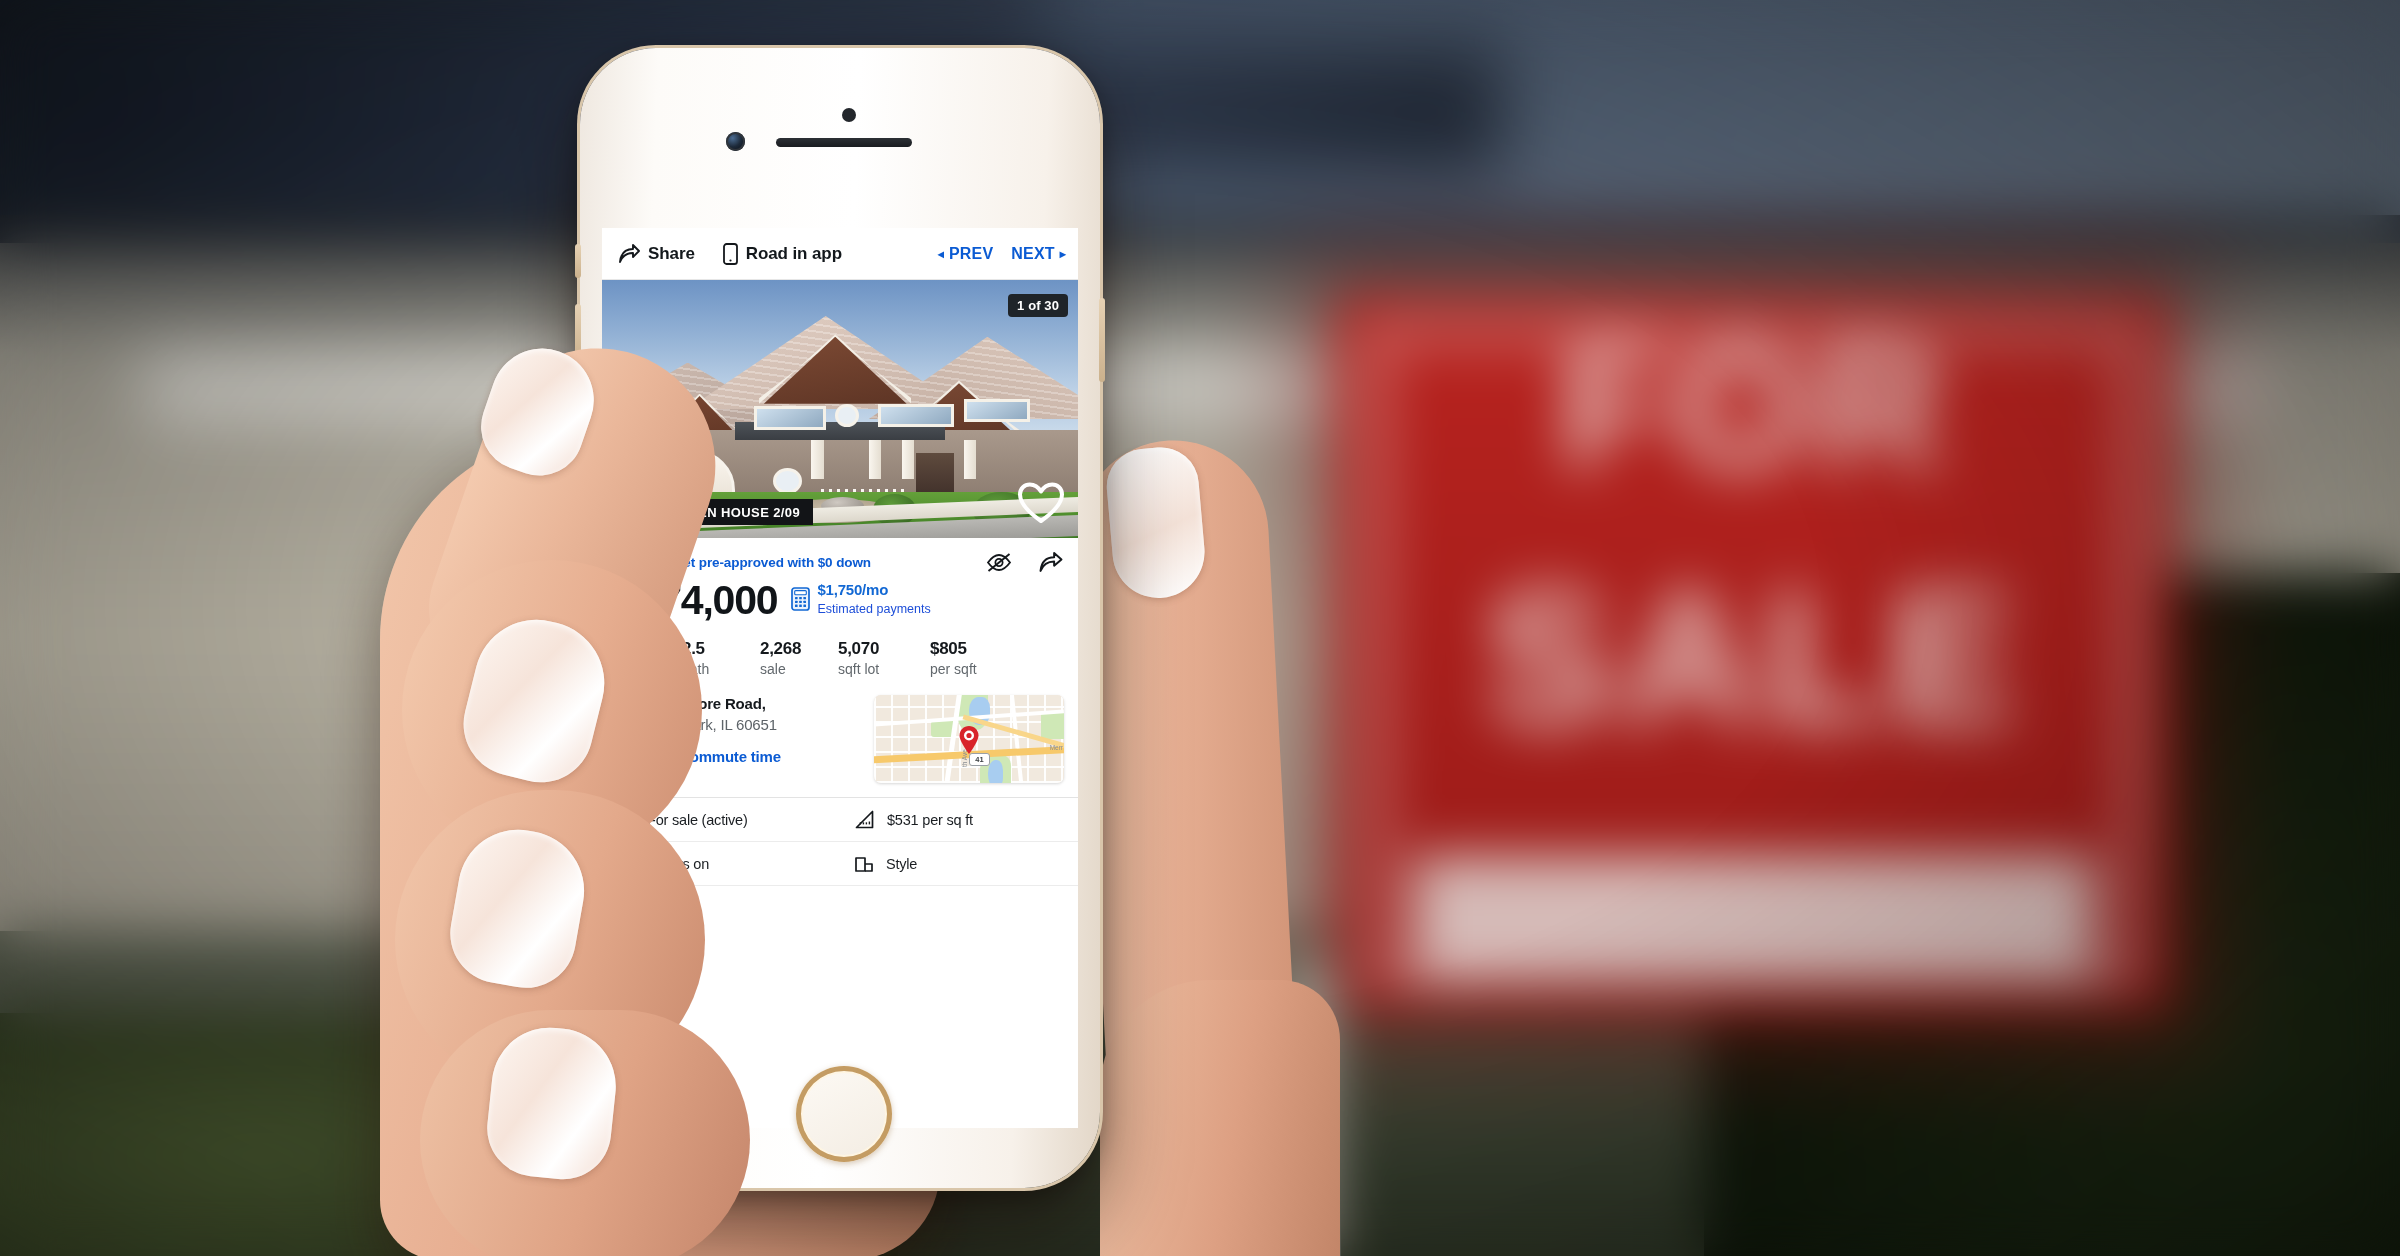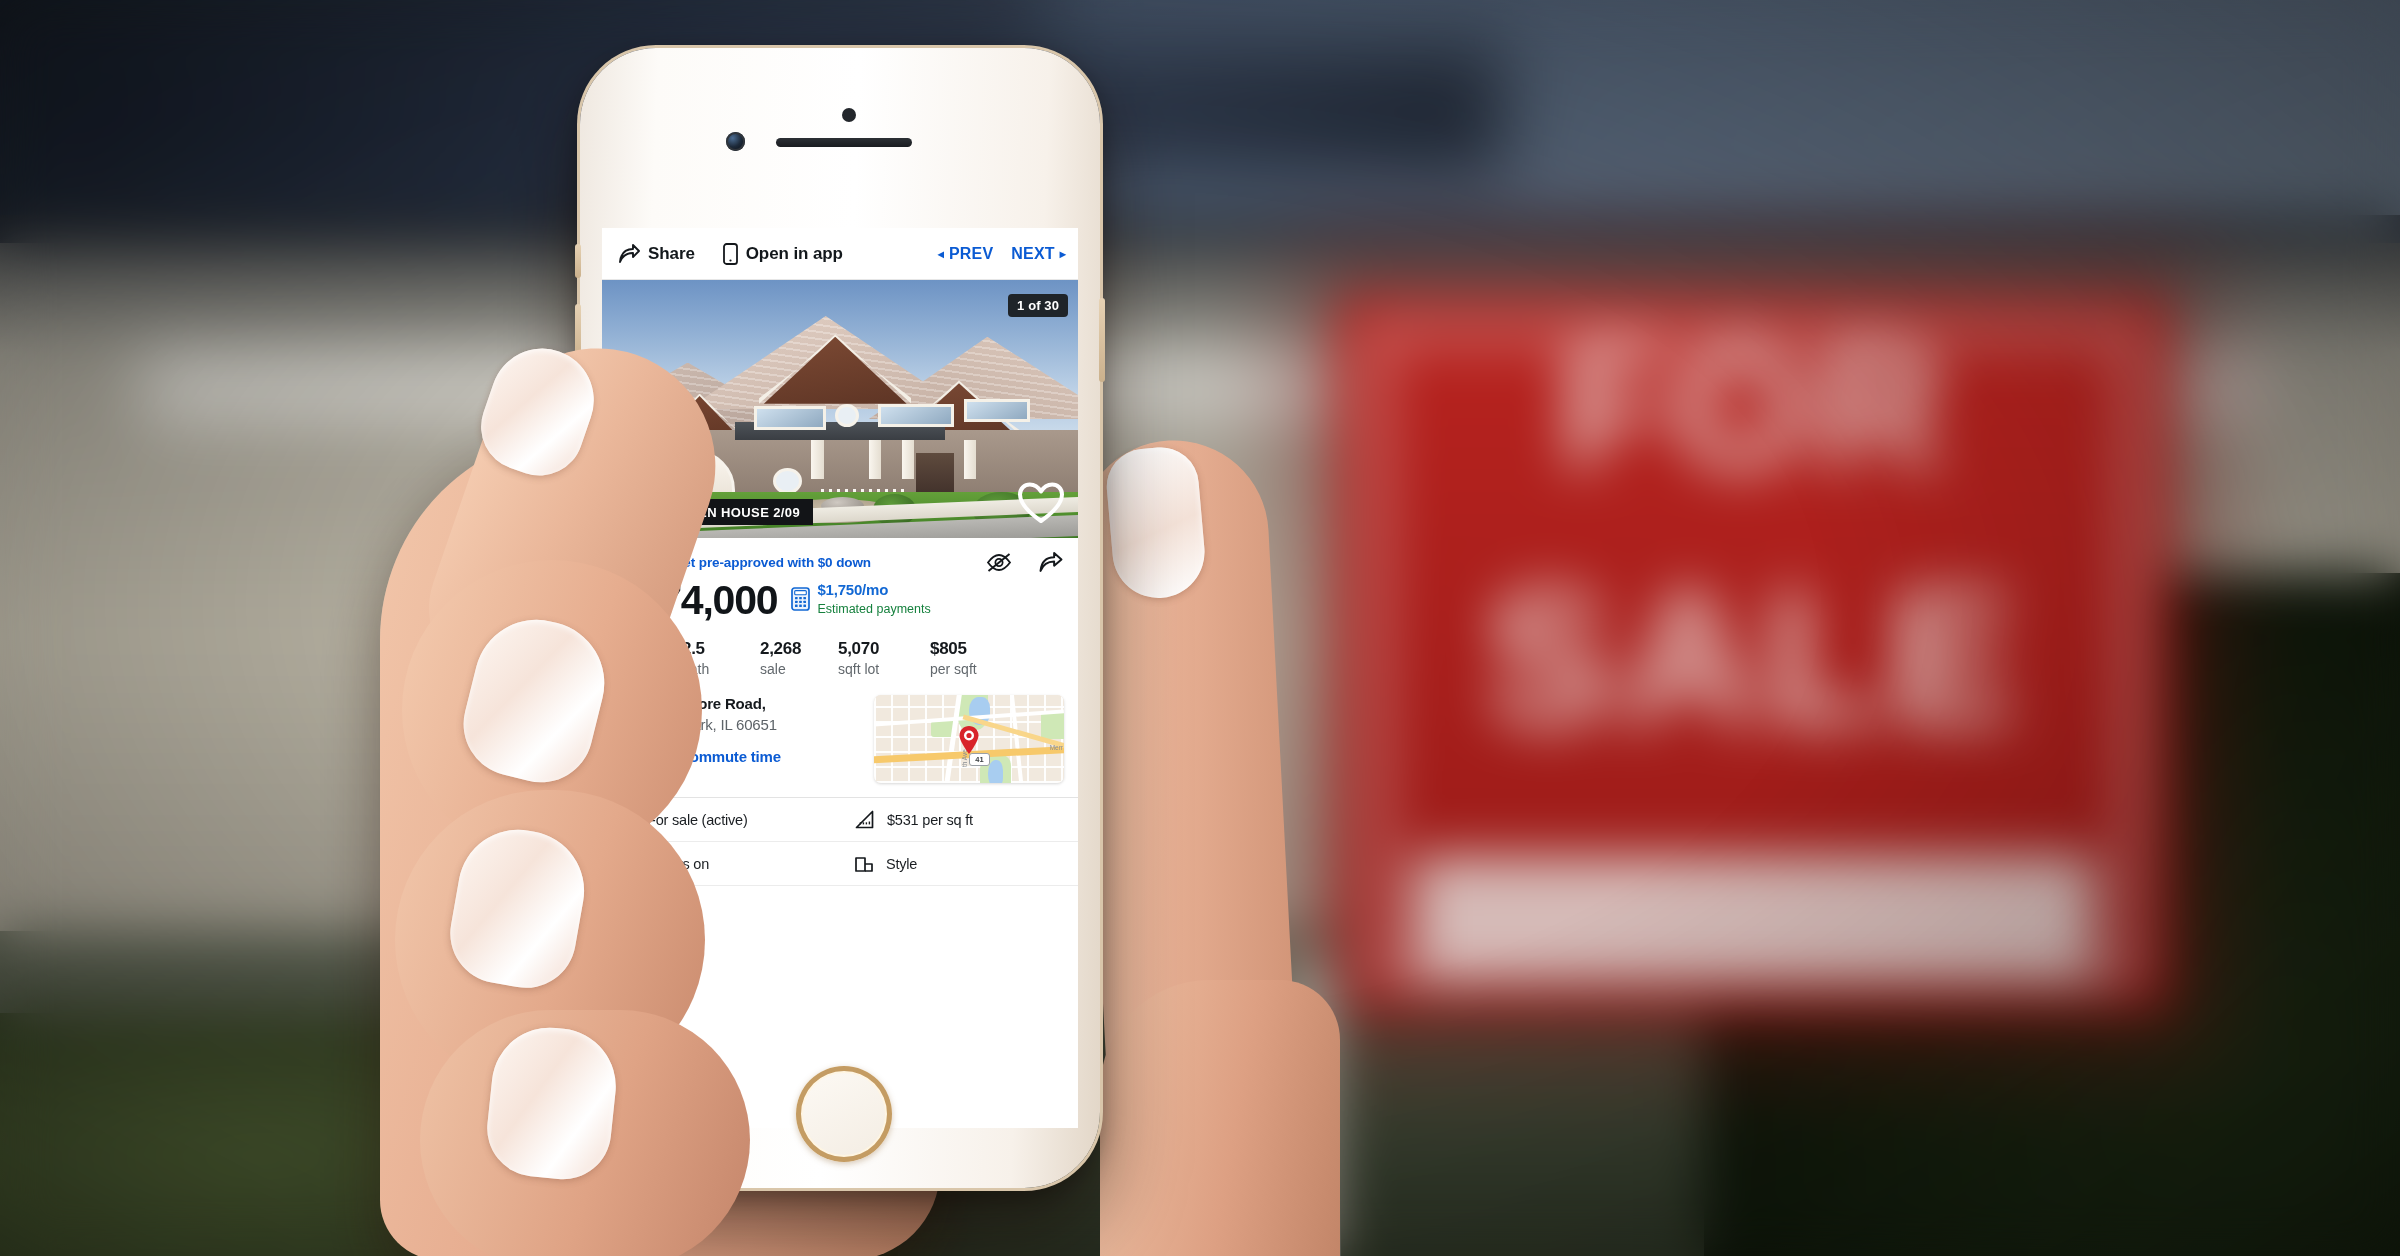--- a/index.html
+++ b/index.html
@@ -232,21 +232,21 @@
 
   
   #vet-row { display:flex; align-items:center; padding:13px 14px 7px 14px; }
   #vet-link { font-size:13.5px; color:#0b5bd3; font-weight:bold; letter-spacing:-.1px; }
   #vet-icons { margin-left:auto; display:flex; gap:26px; align-items:center; }
 
   #price-row { display:flex; align-items:flex-end; padding:0 14px 4px 14px; gap:14px; }
   #price { font-size:41px; font-weight:bold; color:#111519; letter-spacing:-1.2px; line-height:1; }
   #est-wrap { display:flex; align-items:center; gap:7px; padding-bottom:4px; }
   #est-mo { font-size:15px; font-weight:bold; color:#1268d4; letter-spacing:-.2px;margin-top:16px; }
-  #est-sub { font-size:12.5px; color:#15803d; margin-top:4px; }
+  #est-sub { font-size:12.5px; color:#1d4ed8; margin-top:4px; }
 
   #facts { display:flex; padding:14px 14px 14px 14px; gap:0; }
   .fact { flex:0 0 auto; }
   .fact-v { font-size:17px; font-weight:bold; color:#15191d; letter-spacing:-.3px; }
   .fact-l { font-size:14px; color:#62686d; margin-top:2px; }
   .f0{width:66px}.f1{width:78px}.f2{width:78px}.f3{width:92px}.f4{width:auto}
 
   #addr-row { display:flex; padding:4px 14px 0 14px; }
   #addr-left { flex:1; }
   .addr-1 { font-size:15px; font-weight:bold; color:#15191d; letter-spacing:-.2px; }
@@ -353,21 +353,21 @@
         <span>Share</span>
       </div>
 
       <div class="tb-item tb-open">
         <span class="ic">
           <svg width="15" height="22" viewBox="0 0 15 22">
             <rect x="1" y="1" width="13" height="20" rx="2.6" fill="none" stroke="#14181c" stroke-width="1.8"></rect>
             <circle cx="7.5" cy="17.5" r="1.1" fill="#14181c"></circle>
           </svg>
         </span>
-        <span>Open in app</span>
+        <span>Road in app</span>
       </div>
 
       <div class="tb-nav">
         <div class="navlink">
           <span class="caret">◂</span>
           <span>PREV</span>
         </div>
         <div class="navlink">
           <span>NEXT</span>
           <span class="caret">▸</span>

